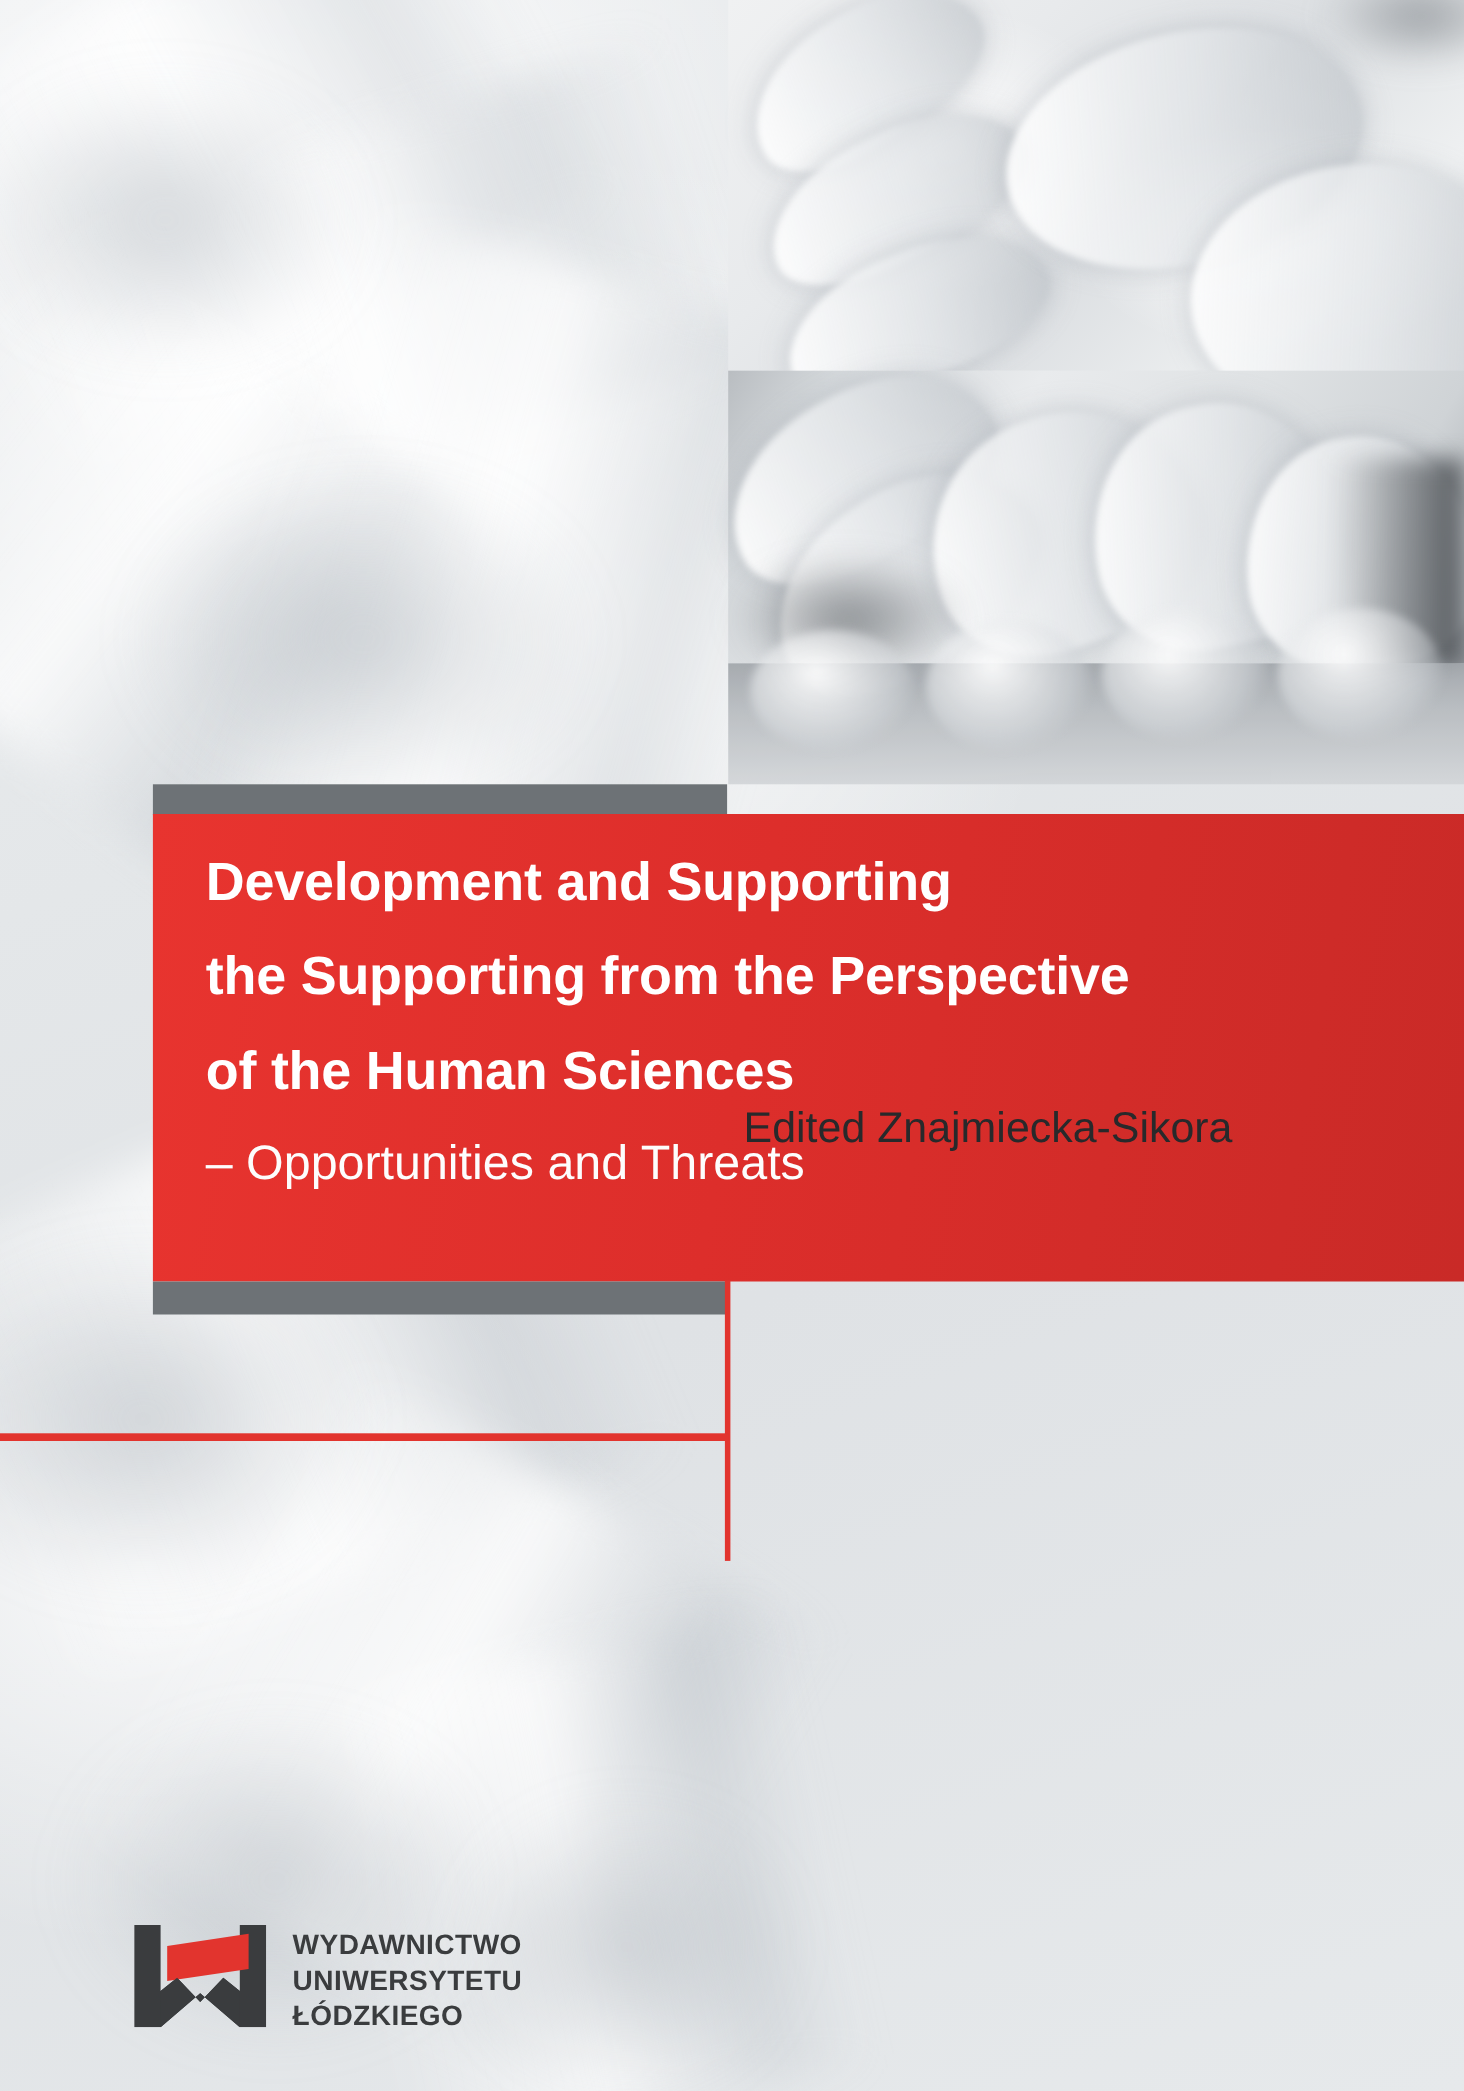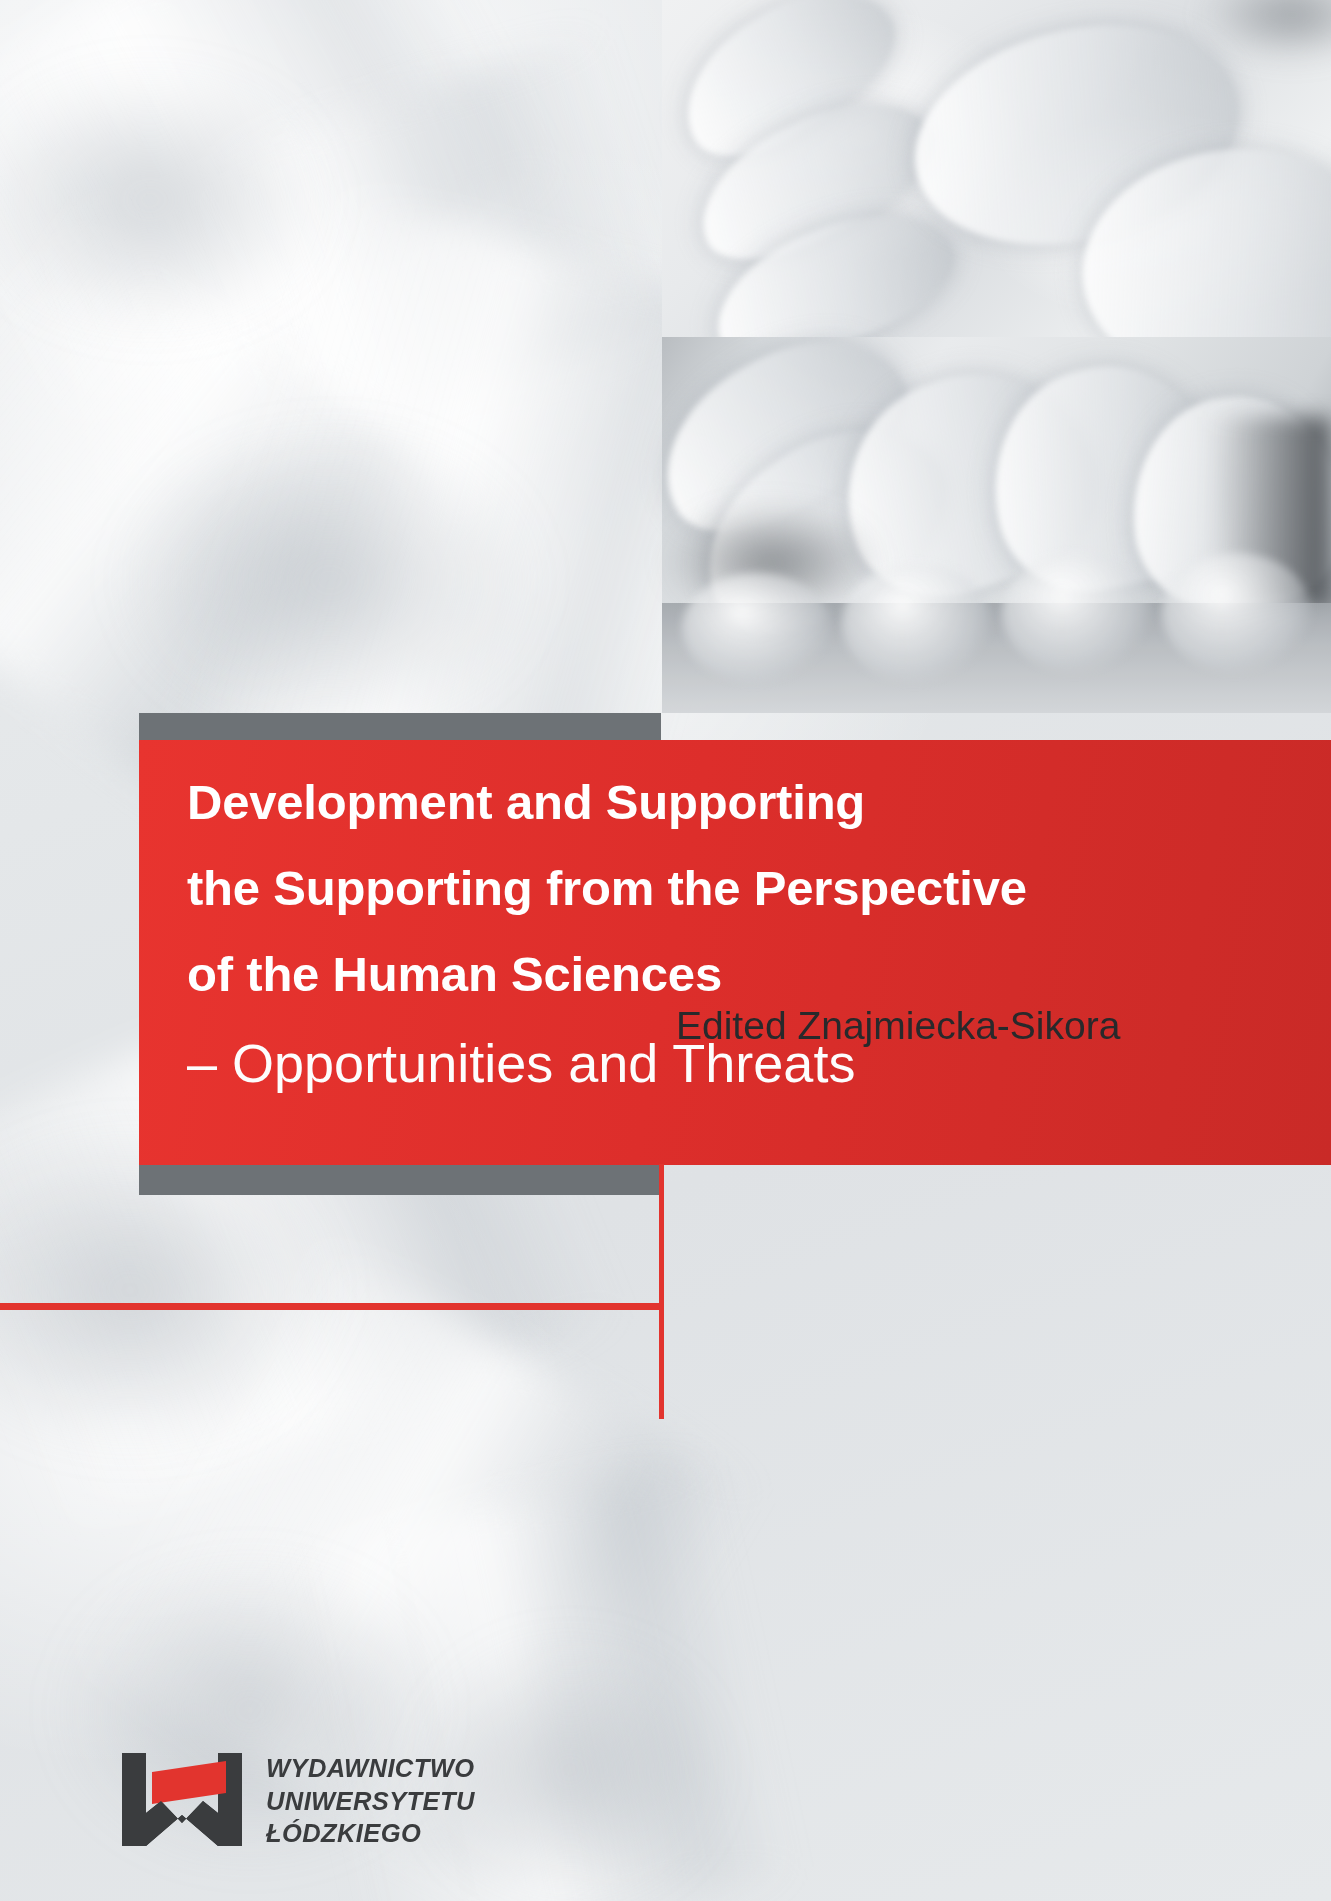--- a/index.html
+++ b/index.html
@@ -133,21 +133,21 @@
     color: #ffffff;
     font-size: 49px;
     font-weight: 700;
     letter-spacing: -0.2px;
     line-height: 1.0;
     margin-bottom: 37px;
     white-space: nowrap;
   }
   .t-sub {
     color: #fdfdfd;
-    font-size: 54px;
+    font-size: 44px;
     font-weight: 400;
     line-height: 1.0;
     white-space: nowrap;
   }
 
   
   .bottom-greybar {
     position: absolute;
     left: 139px; top: 1165px; width: 523px; height: 30px;
     background: #6d7276;
@@ -176,22 +176,21 @@
     font-weight: 400;
     line-height: 1.30;
     white-space: nowrap;
   }
 
   
   .publisher {
     position: absolute;
     left: 122px; top: 1750px;
     display: flex;
-    align-items: center;
-    font-style: italic;
+    align-items: flex-start;
   }
   .logo-mark { width: 120px; height: 93px; flex: 0 0 auto; }
   .pub-text {
     margin-left: 24px;
     margin-top: 2px;
     color: #3a3c3e;
     font-size: 25.5px;
     font-weight: 700;
     line-height: 1.28;
     letter-spacing: 0.4px;

